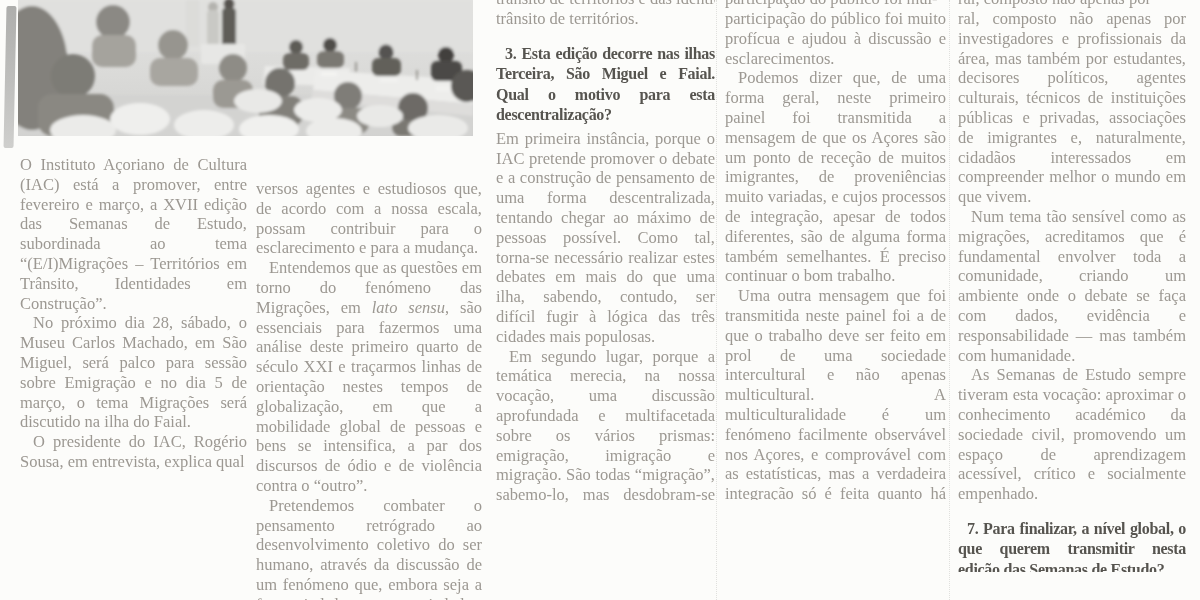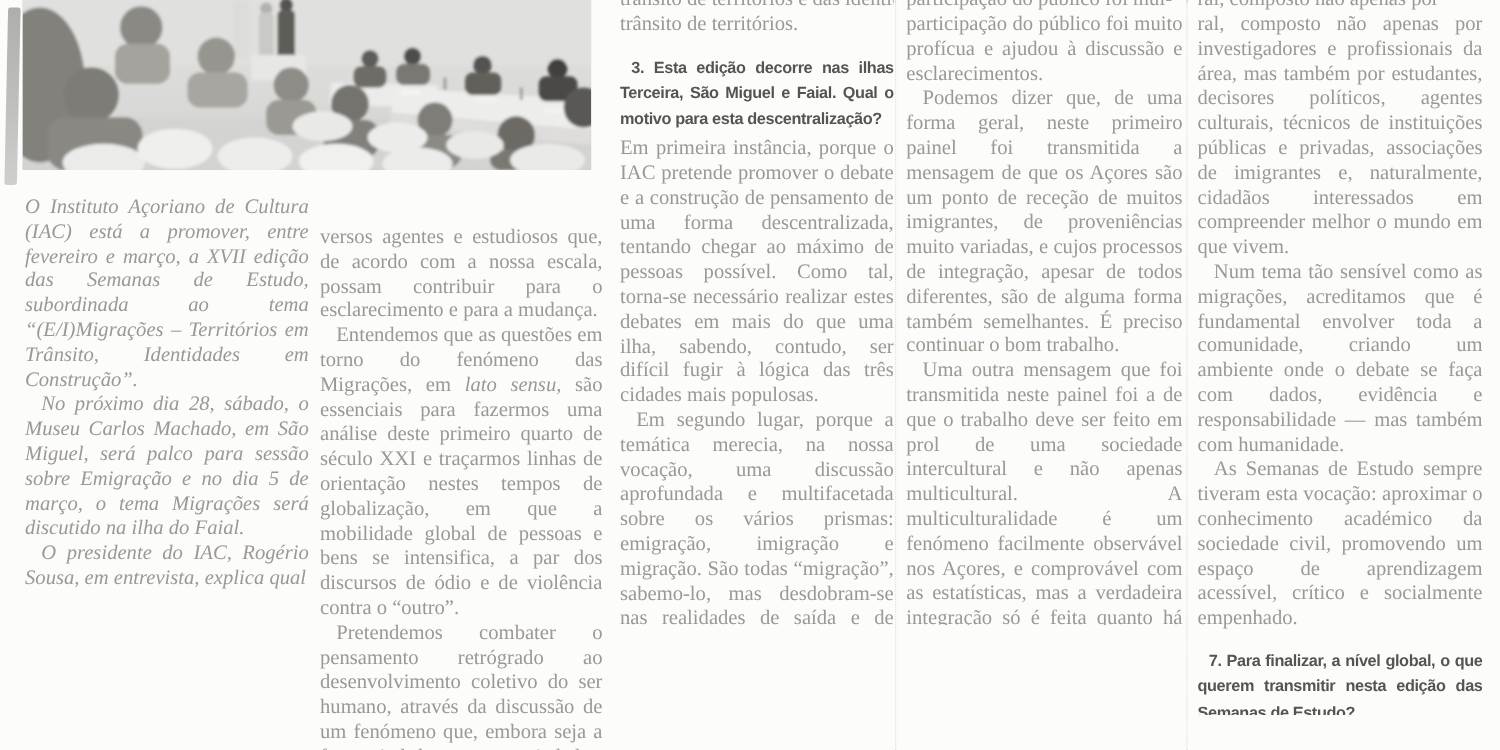--- a/index.html
+++ b/index.html
@@ -19,22 +19,22 @@
     background:#dcdcda;
   }
   .col{
     position:absolute;overflow:hidden;
     color:#9c9892;font-size:16.5px;line-height:19.8px;
     text-align:justify;hyphens:auto;
   }
   .para{margin:0;text-indent:13px;}
   .para.noind{text-indent:0;}
   .q{
-    font-family:Liberation Sans, sans-serif;font-weight:bold;
-    color:#56544f;font-size:13px;line-height:20.5px;letter-spacing:-0.3px;
+    font-family:Liberation Serif, serif;font-weight:bold;
+    color:#56544f;font-size:16px;line-height:20.5px;letter-spacing:-0.3px;
     margin:15px 0 3px 0;text-indent:9px;text-align:justify;
   }
   .cutline{height:9px;overflow:hidden;position:relative;}
   .cutline .cut-inner{display:block;margin-top:-11px;white-space:nowrap;}
   .vrule{position:absolute;top:0;bottom:0;width:0;border-left:1px dotted #e0e0dd;}
   .ital{font-style:italic;}
 </style>
 </head>
 <body>
 
@@ -113,21 +113,21 @@
         <ellipse cx="251" cy="129" rx="30" ry="14" fill="#f0f0ee"></ellipse>
         <ellipse cx="316" cy="131" rx="28" ry="13" fill="#ececea"></ellipse>
         <ellipse cx="420" cy="128" rx="30" ry="13" fill="#eaeae8"></ellipse>
       </g>
     </svg>
   </div>
 
   <div class="vrule" style="left:716px;"></div>
   <div class="vrule" style="left:949px;"></div>
 
-  <div class="col" style="left:20px;top:155px;width:227px;height:445px;font-style:italic;">
+  <div class="col" style="left:20px;top:155px;width:227px;height:445px;">
     <p class="para noind">O Instituto Açoriano de Cultura (IAC) está a promover, entre fevereiro e março, a XVII edição das Semanas de Estudo, subordinada ao tema “(E/I)Migrações – Territórios em Trânsito, Identidades em Construção”.</p>
     <p class="para">No próximo dia 28, sábado, o Museu Carlos Machado, em São Miguel, será palco para sessão sobre Emigração e no dia 5 de março, o tema Migrações será discutido na ilha do Faial.</p>
     <p class="para">O presidente do IAC, Rogério Sousa, em entrevista, explica qual</p>
   </div>
 
   <div class="col" style="left:256px;top:155px;width:226px;height:445px;margin-top:24px;">
     <p class="para noind">versos agentes e estudiosos que, de acordo com a nossa escala, possam contribuir para o esclarecimento e para a mudança.</p>
     <p class="para"><span>Entendemos que as questões em torno do fenómeno das Migrações, em </span><span class="ital">lato sensu</span><span>, são essenciais para fazermos uma análise deste primeiro quarto de século XXI e traçarmos linhas de orientação nestes tempos de globalização, em que a mobilidade global de pessoas e bens se intensifica, a par dos discursos de ódio e de violência contra o “outro”.</span></p>
     <p class="para">Pretendemos combater o pensamento retrógrado ao desenvolvimento coletivo do ser humano, através da discussão de um fenómeno que, embora seja a força vital das nossas sociedades, ainda é visto como um problema social – as migrações.</p>
   </div>

